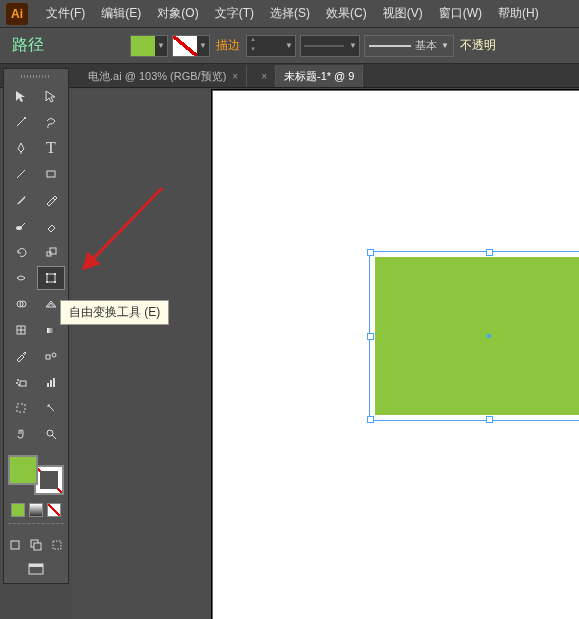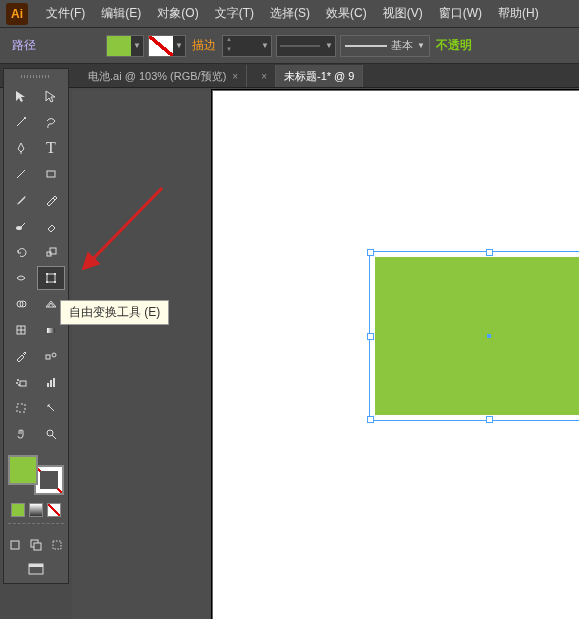--- a/index.html
+++ b/index.html
@@ -5,32 +5,32 @@
   * { box-sizing: border-box; margin: 0; padding: 0; }
   body { width: 579px; height: 619px; background: #4a4a4a; font-family: "Microsoft YaHei", sans-serif; overflow: hidden; position: relative; }
   
   
   .menubar { height: 28px; background: #4d4d4d; display: flex; align-items: center; padding-left: 6px; border-bottom: 1px solid #2a2a2a; }
   .app-logo { width: 22px; height: 22px; background: #4a2103; border-radius: 3px; display: flex; align-items: center; justify-content: center; color: #ff9e1b; font-weight: bold; font-size: 12px; margin-right: 10px; }
   .menu-item { color: #e0e0e0; font-size: 12px; padding: 0 8px; cursor: pointer; }
   
   
   .controlbar { height: 36px; background: #4d4d4d; display: flex; align-items: center; padding-left: 12px; border-bottom: 1px solid #2a2a2a; }
-  .ctrl-label { color: #c4b5fd; font-size: 12px; margin-right: 8px; }
+  .ctrl-label { color: #86efac; font-size: 16px; margin-right: 24px; }
   .ctrl-spacer { width: 62px; }
   .swatch-dd { display: inline-flex; align-items: center; border: 1px solid #666; height: 22px; }
   .swatch-box { width: 24px; height: 20px; }
   .dd-arrow { width: 12px; height: 20px; background: #333; color: #aaa; font-size: 8px; display:flex;align-items:center;justify-content:center; }
   .stroke-label { color: #ff9e1b; font-size: 12px; margin: 12px 6px; }
   .num-dd { width: 50px; height: 22px; border:1px solid #666; background:#333; display:flex; }
   .num-arrows{ width:12px; display:flex;flex-direction:column; }
   .num-arrows span{flex:1;font-size:6px;color:#888;text-align:center;}
   .linestyle { width:90px; height:22px; border:1px solid #666; display:flex;align-items:center;padding:0 4px;color:#ccc;font-size:11px; margin-left:4px;}
   .basic-line{flex:1;height:2px;background:#ccc;margin-right:4px;}
-  .opacity-label { color:#84cc16; font-size:12px; margin-left:6px; white-space:nowrap; overflow:hidden;font-weight:bold; }
+  .opacity-label { color:#fef9c3; font-size:12px; margin-left:6px; white-space:nowrap; overflow:hidden; }
   
   
   .tabbar { height: 24px; background: #383838; display: flex; align-items: flex-end; padding-left: 80px; border-bottom: 1px solid #222; }
   .tab { height: 22px; padding: 4px 8px; font-size: 11px; color: #bbb; display: flex; align-items: center; border-right: 1px solid #555; }
   .tab.active { background: #4d4d4d; color: #fff; }
   .tab-close { margin-left: 6px; color: #999; font-size: 10px; }
   
   
   .toolbox { position:absolute; left:3px; top:68px; width:66px; background:#535353; border:1px solid #2a2a2a; padding:4px 2px; z-index:3; }
   .tool-grip { height:6px; display:flex;justify-content:center;align-items:center;margin-bottom:4px; }

